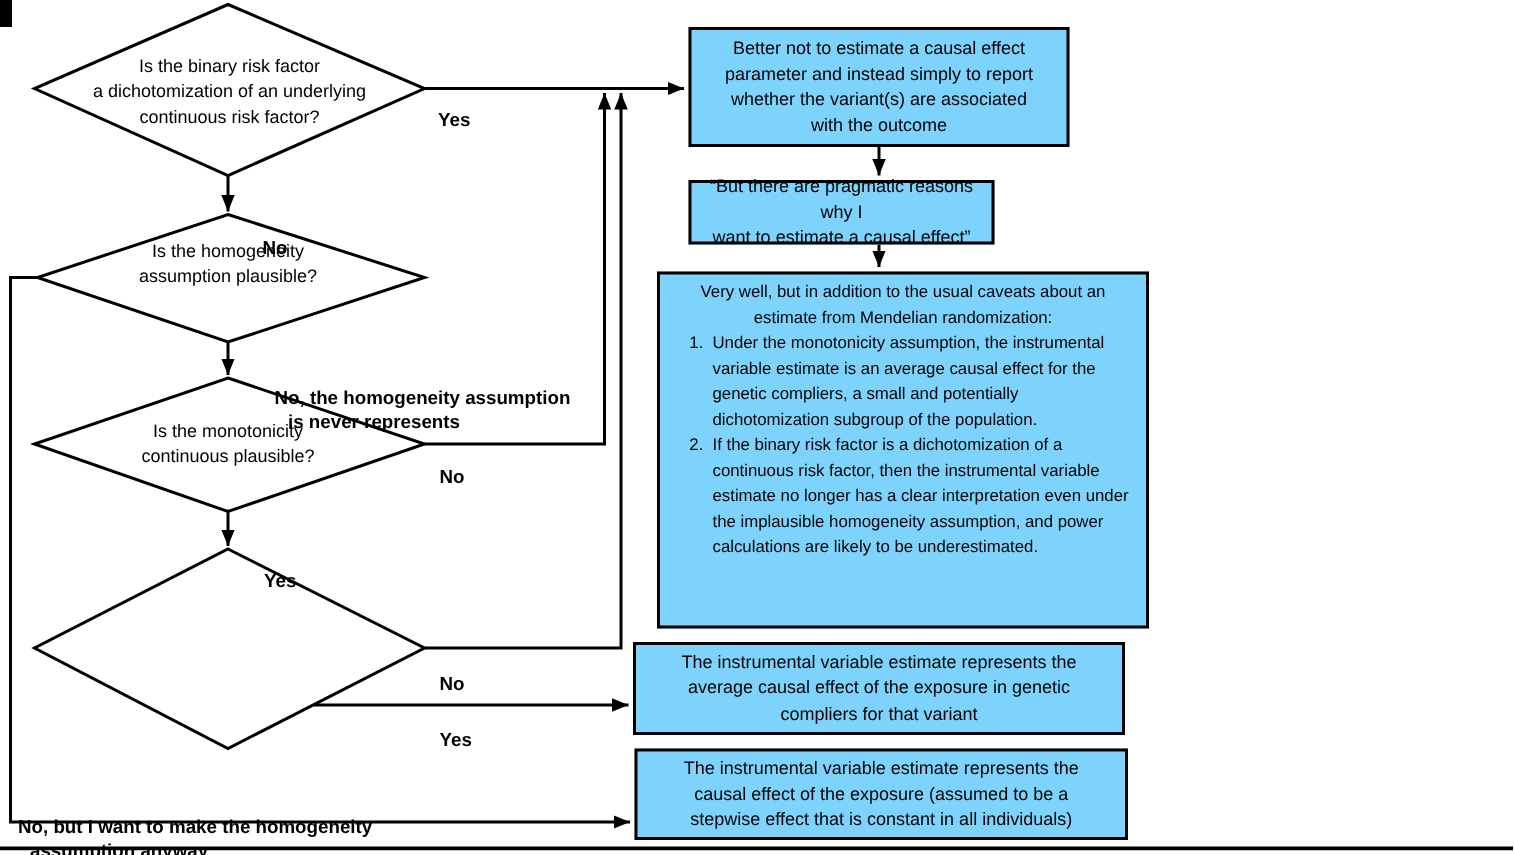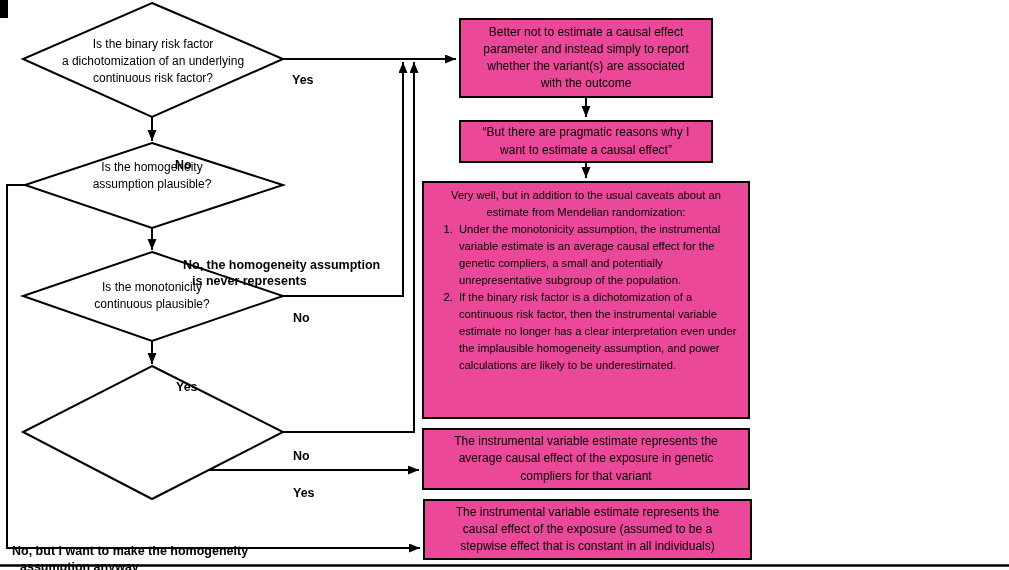--- a/index.html
+++ b/index.html
@@ -15,27 +15,27 @@
   }
   .lbl {
     position:absolute; font-weight:bold; font-size:12.5px; line-height:1.2;
     white-space:pre-line;
     margin-top:36px;
   }
   .lbl.hang9 { padding-left:9px; text-indent:-9px; line-height:1.25; }
   .lbl.hang8 { padding-left:8px; text-indent:-8px; line-height:1.25; }
   .box {
     position:absolute; box-sizing:border-box; border:2px solid #000;
-    background:#ec4899; display:flex; align-items:center; justify-content:center;
+    background:#7dd3fc; display:flex; align-items:center; justify-content:center;
     text-align:center; font-size:12px; line-height:1.42; white-space:pre-line;
     padding:2px 6px;
   }
   .box.caveats {
     display:block; text-align:left; font-size:11.2px; line-height:1.52;
-    white-space:normal; padding:4px 6px 2px 6px;
+    white-space:normal; padding:4px 6px 2px 6px;margin-left:16px;
   }
   .caveats-intro { text-align:center; }
   .caveats-list { margin:0; padding:0 0 0 26px; text-align:left; list-style:decimal outside; }
   .caveats-list li { padding-left:3px; }
 </style>
 </head>
 <body>
 
 <div class="canvas" style="background: rgb(255, 255, 255); color: rgb(0, 0, 0);">
 
@@ -83,27 +83,27 @@
   <div class="lbl" style="left:293px; top:413px;">No</div>
   <div class="lbl" style="left:293px; top:450px;">Yes</div>
   <div class="lbl hang8" style="left:12px; top:508px;">No, but I want to make the homogeneity
 assumption anyway</div>
 
   <div class="box" style="left:459px; top:18px; width:254px; height:80px;">Better not to estimate a causal effect
 parameter and instead simply to report
 whether the variant(s) are associated
 with the outcome</div>
 
-  <div class="box" style="left:459px; top:120px; width:254px; height:43px;">“But there are pragmatic reasons why I
+  <div class="box" style="left:459px; top:120px; width:204px; height:43px;">“But there are pragmatic reasons why I
 want to estimate a causal effect”</div>
 
   <div class="box caveats" style="left:422px; top:181px; width:328px; height:238px;">
     <div class="caveats-intro">Very well, but in addition to the usual caveats about an estimate from Mendelian randomization:</div>
     <ol class="caveats-list">
-      <li>Under the monotonicity assumption, the instrumental variable estimate is an average causal effect for the genetic compliers, a small and potentially unrepresentative subgroup of the population.</li>
+      <li>Under the monotonicity assumption, the instrumental variable estimate is an average causal effect for the genetic compliers, a small and potentially dichotomization subgroup of the population.</li>
       <li>If the binary risk factor is a dichotomization of a continuous risk factor, then the instrumental variable estimate no longer has a clear interpretation even under the implausible homogeneity assumption, and power calculations are likely to be underestimated.</li>
     </ol>
   </div>
 
   <div class="box" style="left:422px; top:428px; width:328px; height:62px;">The instrumental variable estimate represents the
 average causal effect of the exposure in genetic
 compliers for that variant</div>
 
   <div class="box" style="left:423px; top:499px; width:329px; height:61px;">The instrumental variable estimate represents the
 causal effect of the exposure (assumed to be a

